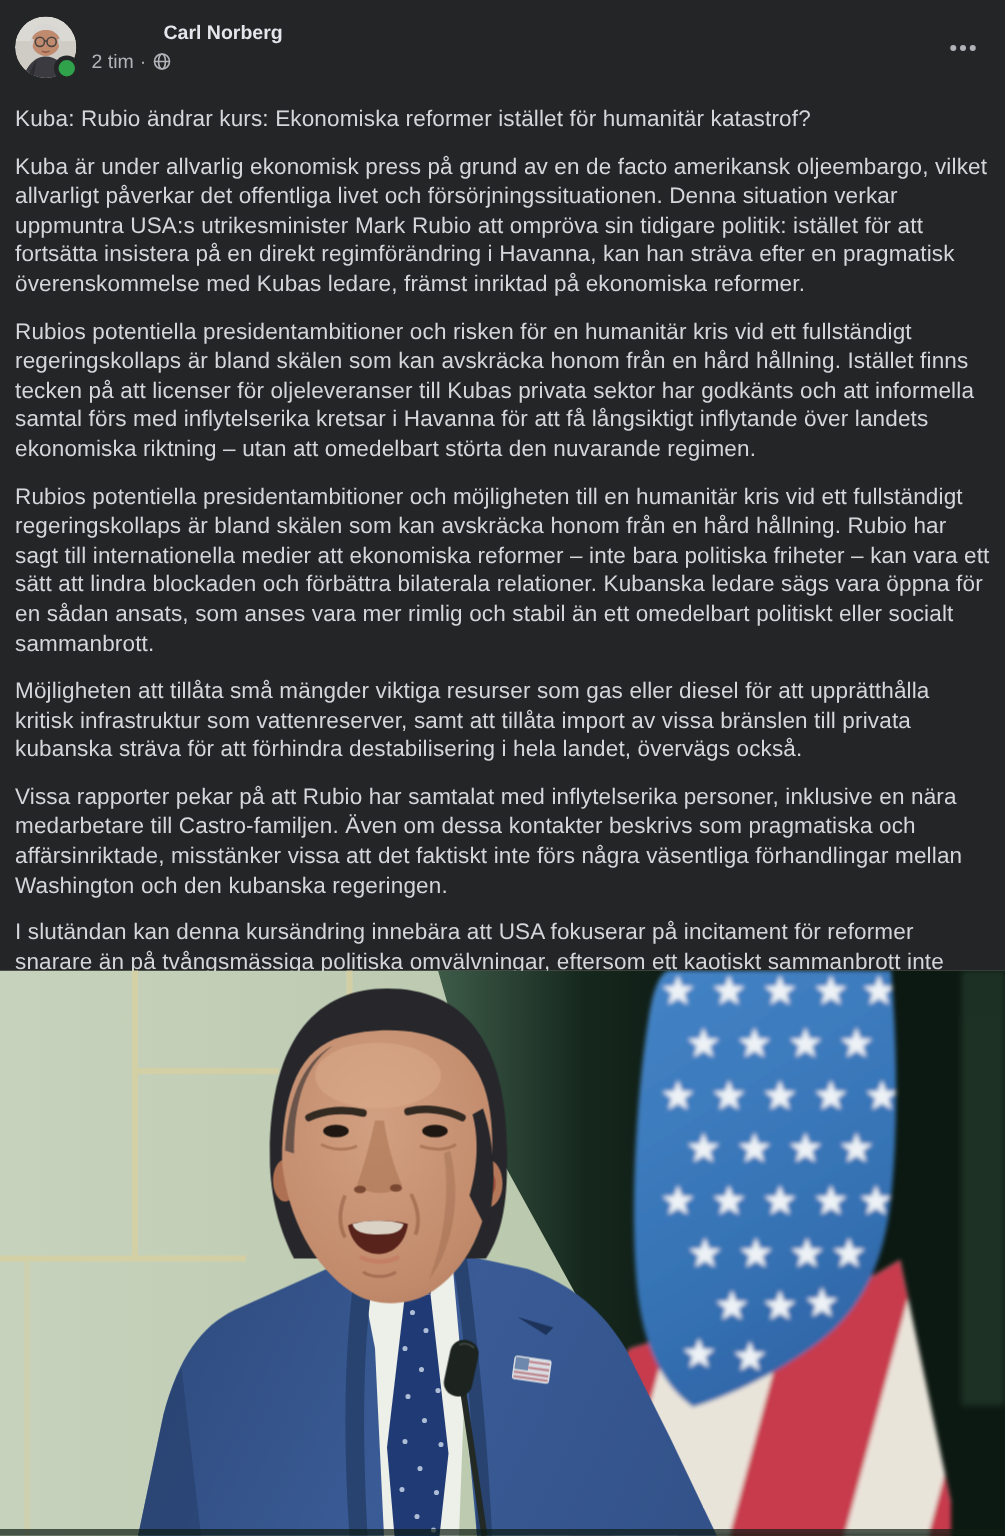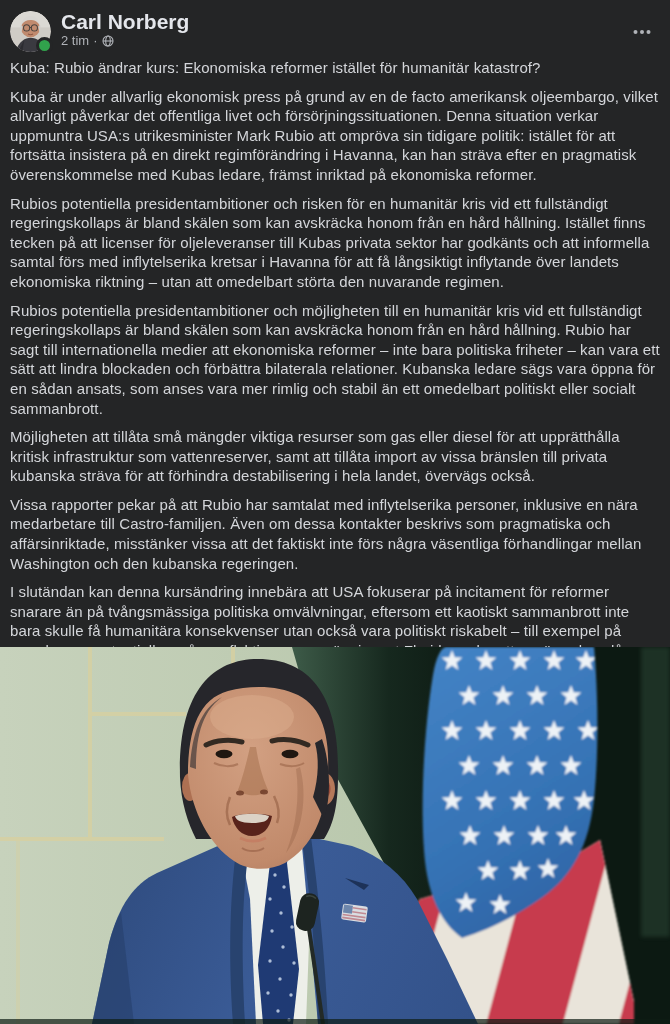--- a/index.html
+++ b/index.html
@@ -7,26 +7,26 @@
     position:relative; width:670px; height:1024px; background:#242526;
     font-family:"Liberation Sans","DejaVu Sans",sans-serif; overflow:hidden;
     color:#d6d8dc;
   }
   .header { display:flex; align-items:flex-start; padding:10px 16px 0 10px; height:52px; box-sizing:border-box; }
   .avatar-wrap { position:relative; width:41px; height:41px; margin-top:1px; flex:0 0 auto; cursor:pointer; }
   .avatar-wrap svg { display:block; border-radius:50%; }
   .online-dot { position:absolute; right:-2px; bottom:-2px; width:11px; height:11px; background:#31a24c;
     border-radius:50%; border:3px solid #242526; }
   .header-text { margin-left:10px; flex:1; min-width:0; }
-  .author { color:#e4e6eb; font-size:21px; font-weight:700; line-height:19px; padding-top:2px; cursor:pointer; }
+  .author { color:#e4e6eb; font-size:13px; font-weight:700; line-height:19px; padding-top:2px; cursor:pointer;margin-left:48px; }
   .meta { color:#b0b3b8; font-size:13px; line-height:17px; display:flex; align-items:center; gap:4px; margin-top:1px; }
   .meta .ts { cursor:pointer; }
   .more { color:#b0b3b8; padding:6px 2px; margin-top:6px; cursor:pointer; flex:0 0 auto; }
   .body-text { padding:6px 10px 0; font-size:15px; line-height:19.6px; color:#d4d6da; letter-spacing:0.1px; }
-  .body-text p { margin:0 0 9px; }
+  .body-text p { margin:12px 0 9px; }
   .photo { position:absolute; left:0; top:647px; width:670px; height:377px; cursor:pointer; }
   .photo svg { display:block; }
 </style>
 </head>
 <body>
 
 <div class="card">
 
   <div class="header">
     <div class="avatar-wrap">

